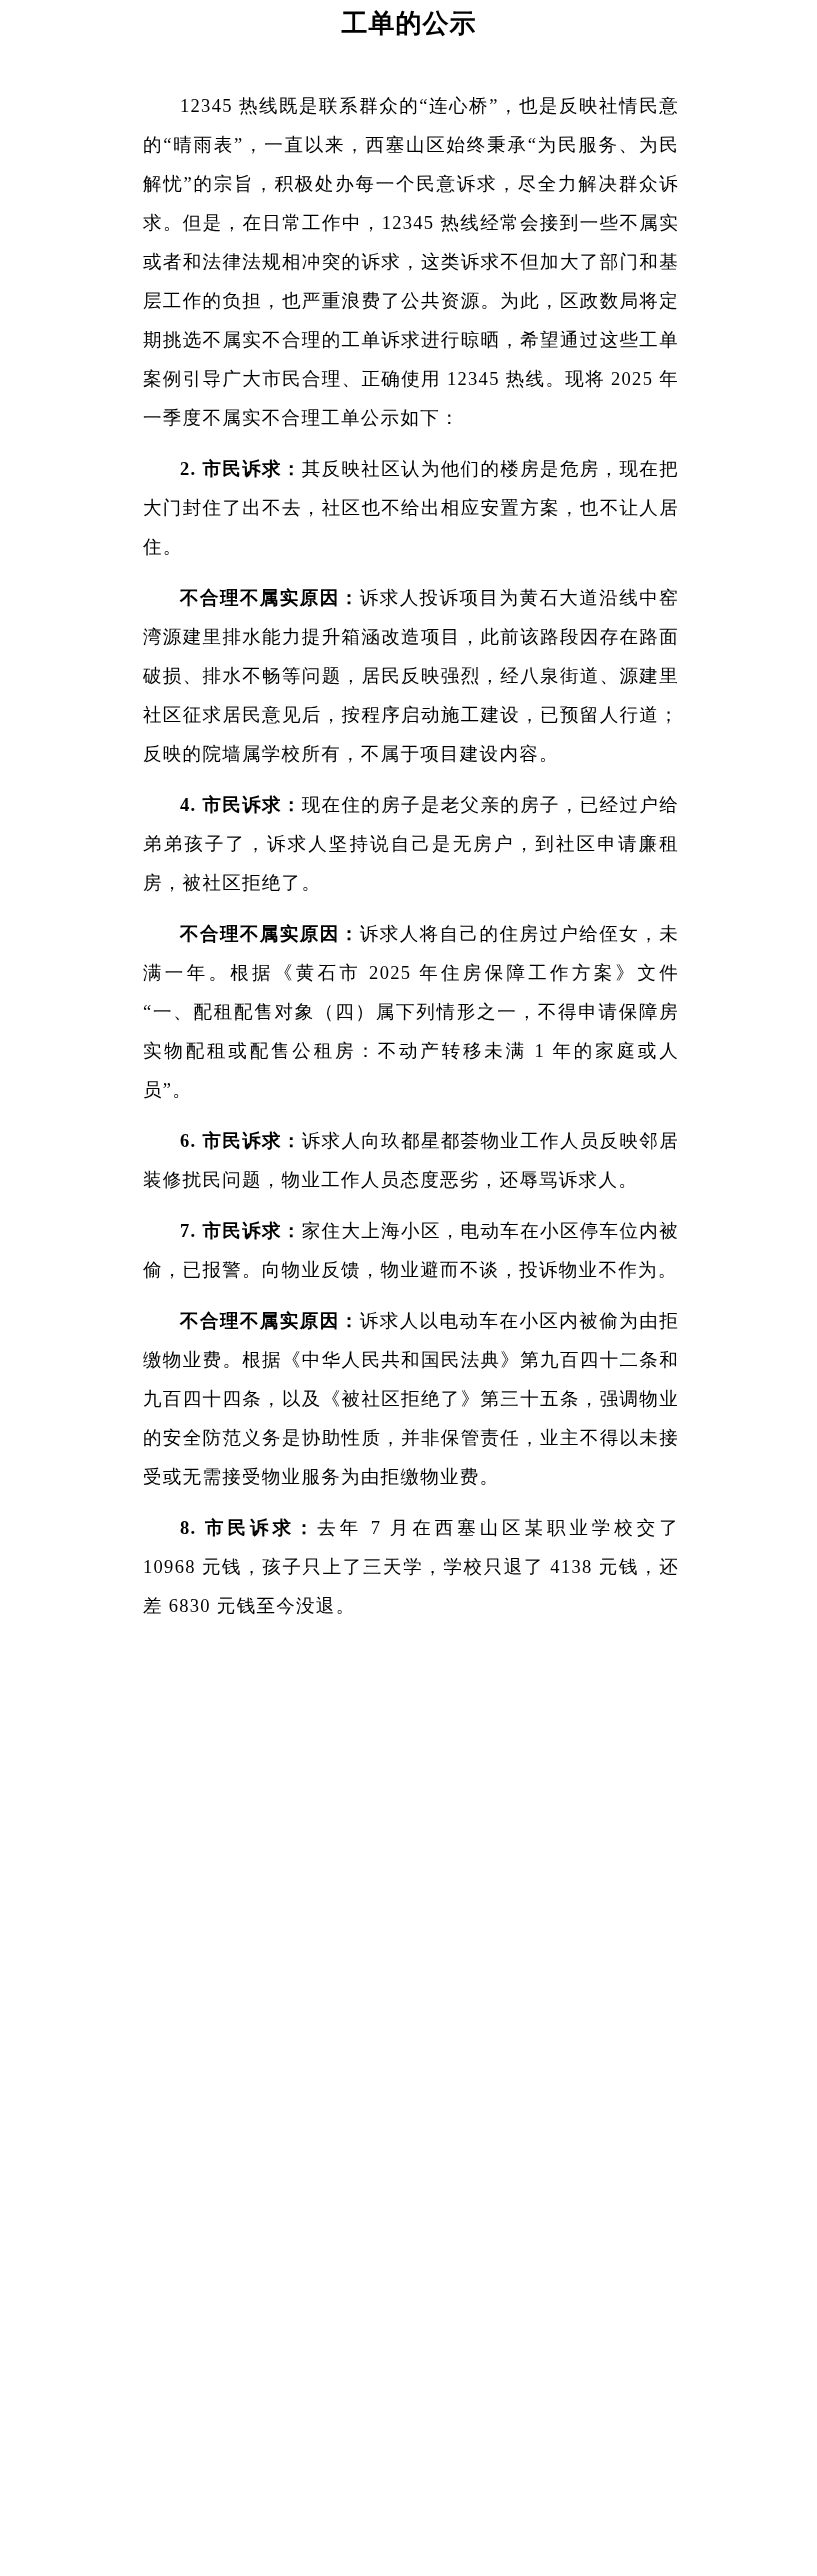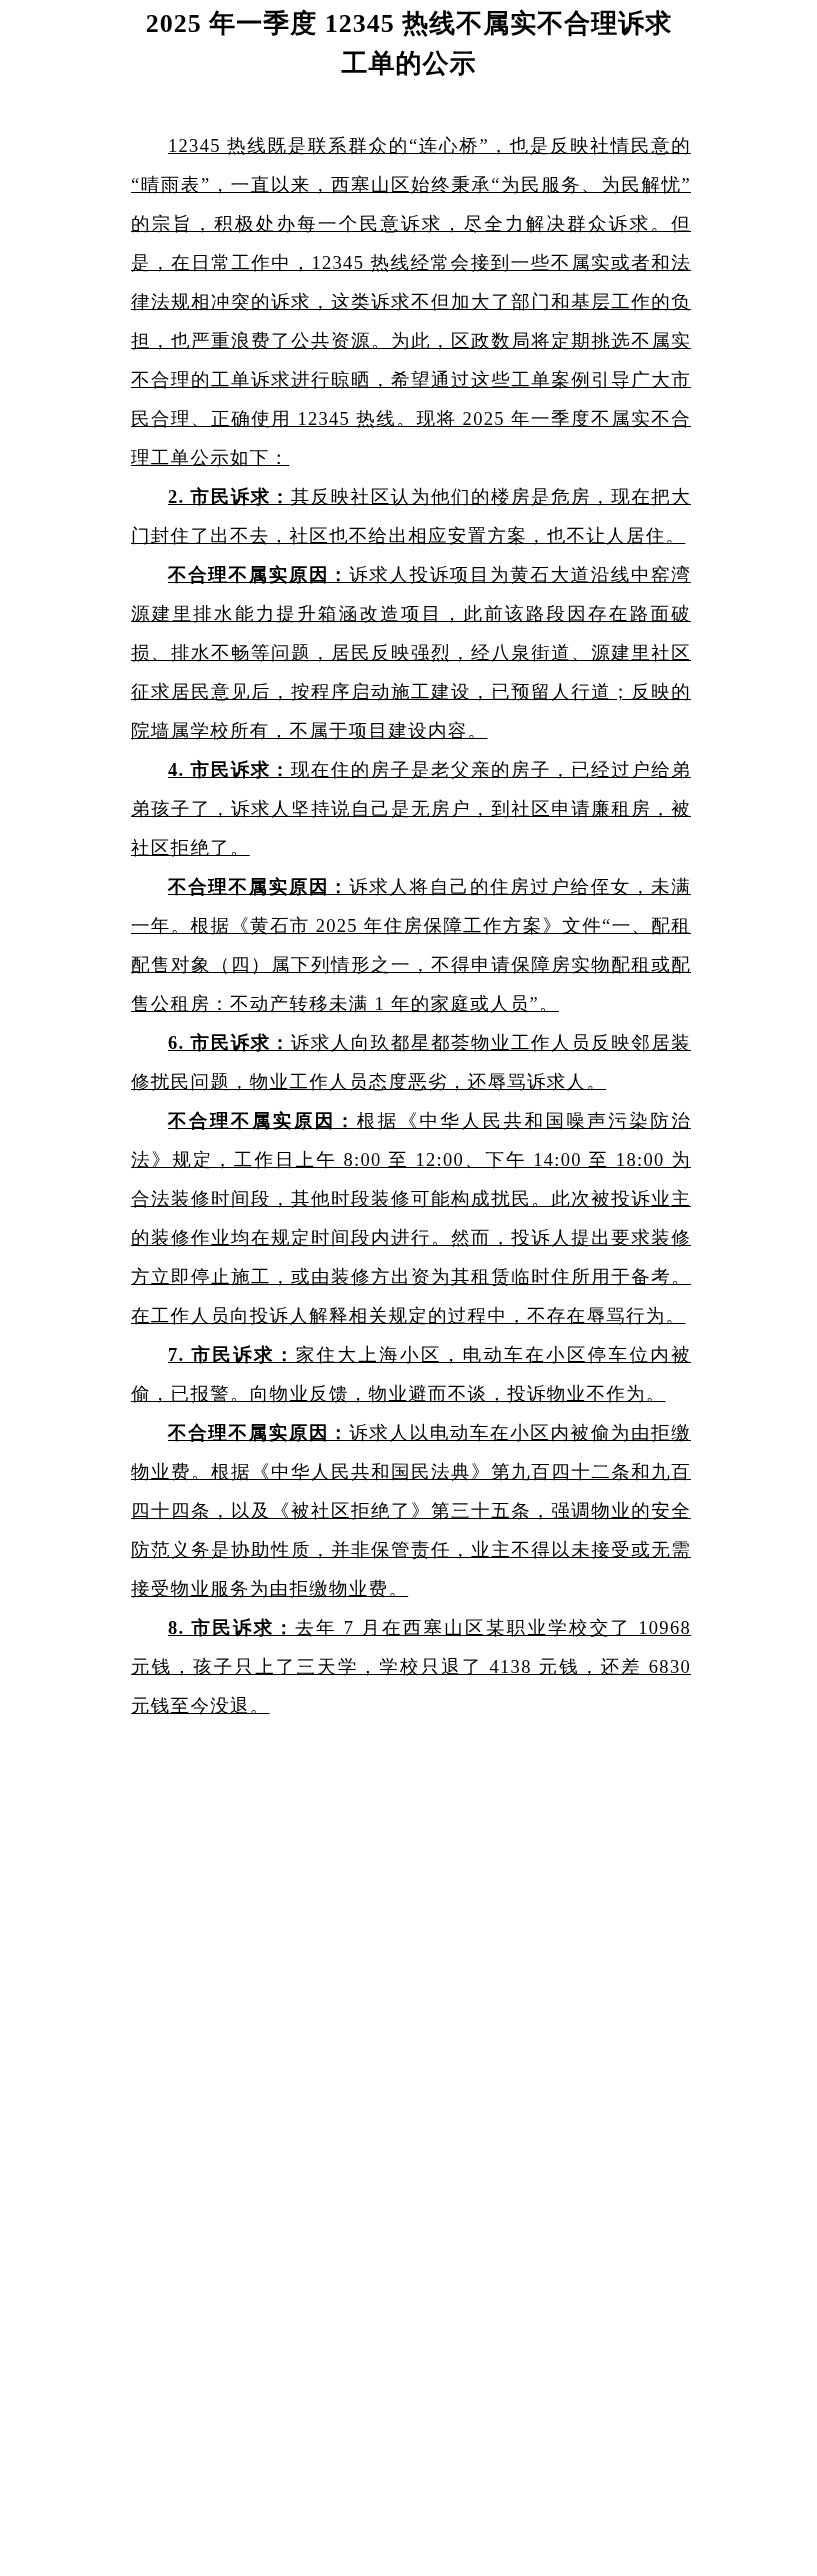--- a/index.html
+++ b/index.html
@@ -30,45 +30,42 @@
   }
   .content {
     margin: 43px 127px 0 131px; 
     font-size: 18.5px;
     line-height: 39px;
     letter-spacing: 1.3px;
     text-align: justify;
     text-justify: inter-ideograph;
   }
   .content p {
-    margin: 0;
+    margin: 12px;
     padding: 0;
     text-indent: 2em;
-    text-decoration: underline;
   }
   .bold {
     font-weight: bold;
   }
 </style>
 </head>
 <body>
 
 <div class="page">
   <div class="doc-title">
-    <span class="t-line">2025 年一季度 12345 热线不属实不合理诉求</span>
     <span class="t-line">工单的公示</span>
   </div>
   <div class="content" id="content">
     <p>
       <span>12345 热线既是联系群众的“连心桥”，也是反映社情民意的“晴雨表”，一直以来，西塞山区始终秉承“为民服务、为民解忧”的宗旨，积极处办每一个民意诉求，尽全力解决群众诉求。但是，在日常工作中，12345 热线经常会接到一些不属实或者和法律法规相冲突的诉求，这类诉求不但加大了部门和基层工作的负担，也严重浪费了公共资源。为此，区政数局将定期挑选不属实不合理的工单诉求进行晾晒，希望通过这些工单案例引导广大市民合理、正确使用 12345 热线。现将 2025 年一季度不属实不合理工单公示如下：</span>
     </p>
       <p><span class="bold">2. 市民诉求：</span><span>其反映社区认为他们的楼房是危房，现在把大门封住了出不去，社区也不给出相应安置方案，也不让人居住。</span></p>
       <p><span class="bold">不合理不属实原因：</span><span>诉求人投诉项目为黄石大道沿线中窑湾源建里排水能力提升箱涵改造项目，此前该路段因存在路面破损、排水不畅等问题，居民反映强烈，经八泉街道、源建里社区征求居民意见后，按程序启动施工建设，已预留人行道；反映的院墙属学校所有，不属于项目建设内容。</span></p>
       <p><span class="bold">4. 市民诉求：</span><span>现在住的房子是老父亲的房子，已经过户给弟弟孩子了，诉求人坚持说自己是无房户，到社区申请廉租房，被社区拒绝了。</span></p>
       <p><span class="bold">不合理不属实原因：</span><span>诉求人将自己的住房过户给侄女，未满一年。根据《黄石市 2025 年住房保障工作方案》文件“一、配租配售对象（四）属下列情形之一，不得申请保障房实物配租或配售公租房：不动产转移未满 1 年的家庭或人员”。</span></p>
       <p><span class="bold">6. 市民诉求：</span><span>诉求人向玖都星都荟物业工作人员反映邻居装修扰民问题，物业工作人员态度恶劣，还辱骂诉求人。</span></p>
-      <p><span class="bold">不合理不属实原因：</span><span>根据《中华人民共和国噪声污染防治法》规定，工作日上午 8:00 至 12:00、下午 14:00 至 18:00 为合法装修时间段，其他时段装修可能构成扰民。此次被投诉业主的装修作业均在规定时间段内进行。然而，投诉人提出要求装修方立即停止施工，或由装修方出资为其租赁临时住所用于备考。在工作人员向投诉人解释相关规定的过程中，不存在辱骂行为。</span></p>
       <p><span class="bold">7. 市民诉求：</span><span>家住大上海小区，电动车在小区停车位内被偷，已报警。向物业反馈，物业避而不谈，投诉物业不作为。</span></p>
       <p><span class="bold">不合理不属实原因：</span><span>诉求人以电动车在小区内被偷为由拒缴物业费。根据《中华人民共和国民法典》第九百四十二条和九百四十四条，以及《被社区拒绝了》第三十五条，强调物业的安全防范义务是协助性质，并非保管责任，业主不得以未接受或无需接受物业服务为由拒缴物业费。</span></p>
       <p><span class="bold">8. 市民诉求：</span><span>去年 7 月在西塞山区某职业学校交了 10968 元钱，孩子只上了三天学，学校只退了 4138 元钱，还差 6830 元钱至今没退。</span></p>
     </div>
 </div>
 
 
 </body></html>

